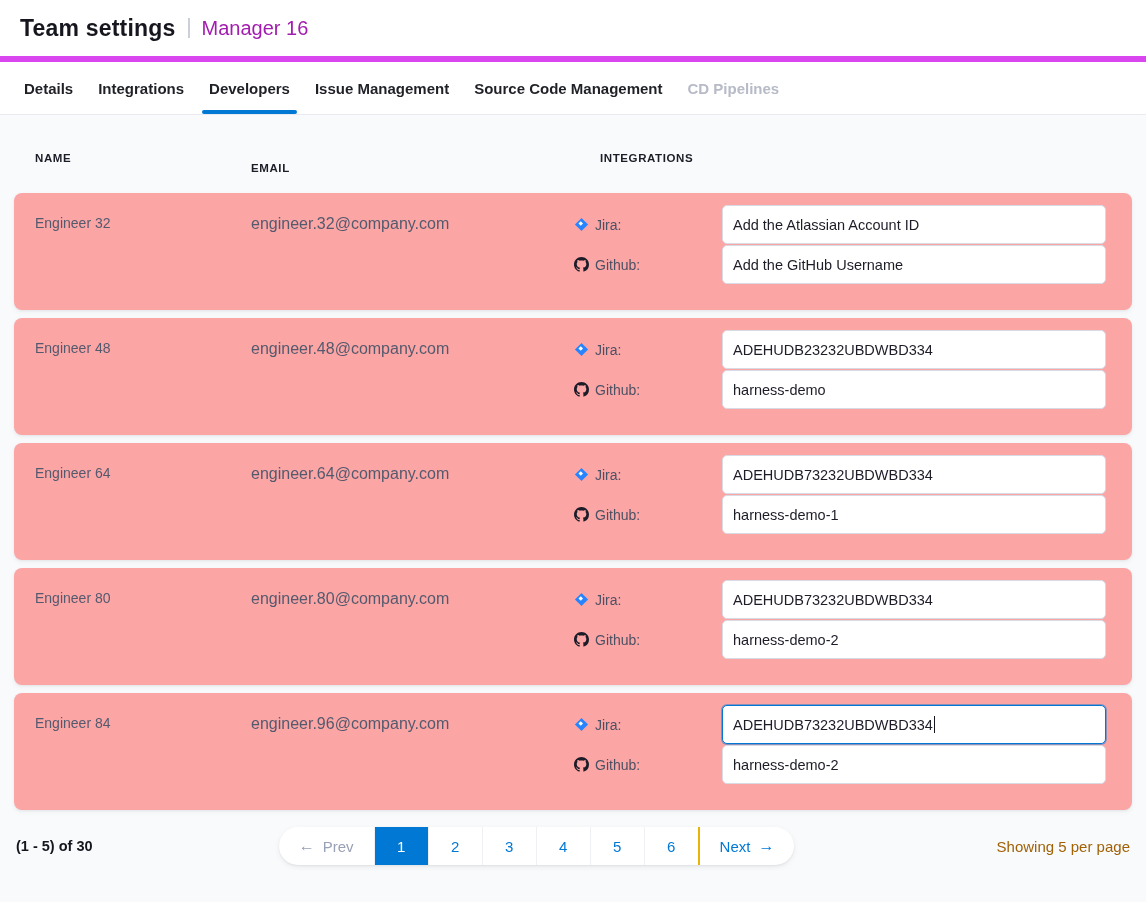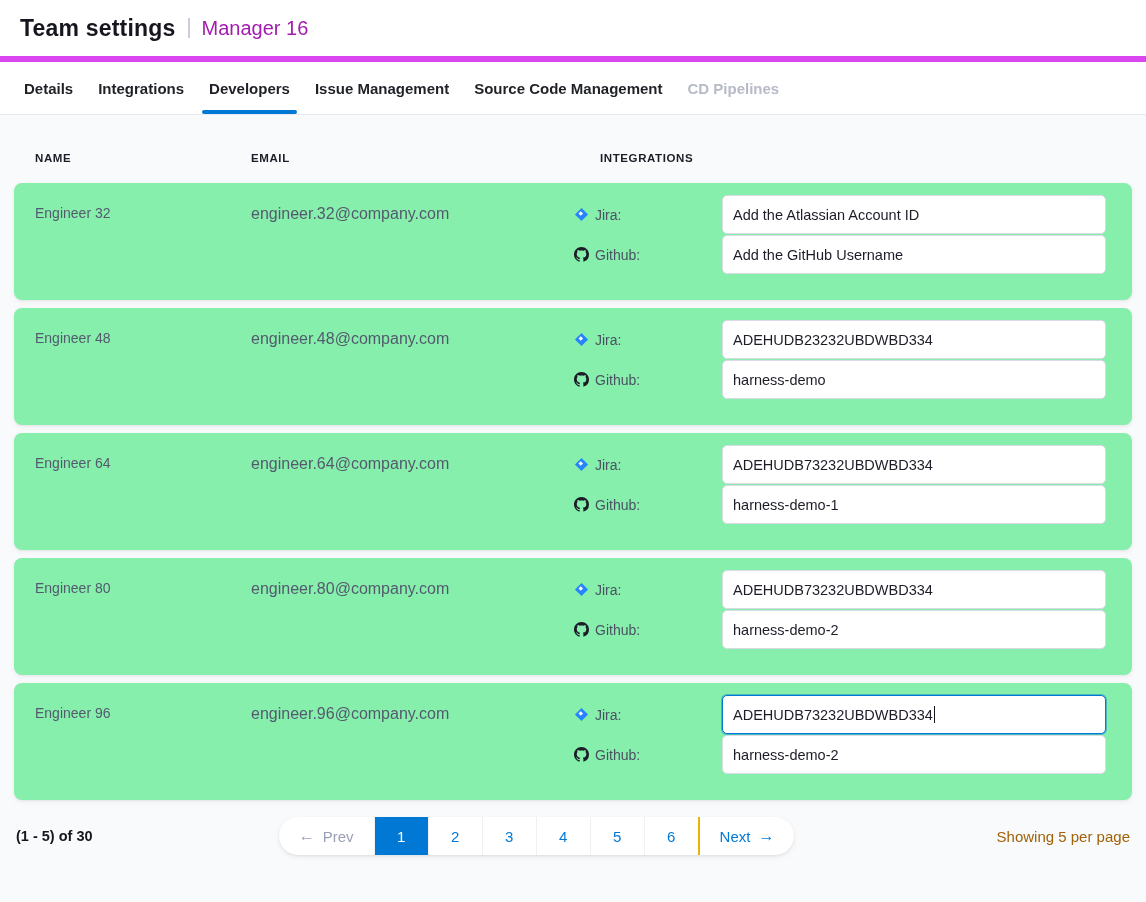--- a/index.html
+++ b/index.html
@@ -38,25 +38,25 @@
 
   
   .table-area { padding-bottom:20px; }
   .col-headers {
     display:flex; margin:0 14px; padding:37px 0 19px 0;
   }
   .col-h {
     font-size:11.5px; font-weight:700; letter-spacing:.6px; color:#1d1d28;
   }
   .col-name   { width:237px; padding-left:21px; }
-  .col-email  { width:349px; }
+  .col-email  { width:349px;margin-top:10px; }
   .col-integ  { flex:1; }
 
   .row-card {
-    display:flex; background:#86efac; border-radius:8px; height:117px;
+    display:flex; background:#fca5a5; border-radius:8px; height:117px;
     margin:0 14px 8px 14px;
     box-shadow:0 1px 2px rgba(40,41,61,.05), 0 2px 5px rgba(96,97,112,.08);
   }
   .cell-name  { width:237px; padding:22px 0 0 21px; font-size:14px; color:#545a6e; }
   .cell-email { width:323px; padding:22px 0 0 0;  font-size:16px; color:#545a6e; }
   .cell-integ { flex:1; padding:15px 26px 0 0; }
 
   .integ-row { display:flex; align-items:center; height:33px; margin-bottom:7px; }
   .integ-label-wrap { width:148px; display:flex; align-items:center; }
   .integ-icon { width:15px; height:15px; margin-right:6px; flex:0 0 auto; display:flex; }
@@ -251,21 +251,21 @@
           <span class="integ-label">Github:</span>
         </div>
         <div class="field">
             <span>harness-demo-2</span>
           </div>
       </div>
     </div>
   </div>
 
   <div class="row-card">
-    <div class="cell-name">Engineer 96</div>
+    <div class="cell-name">Engineer 84</div>
     <div class="cell-email">engineer.96@company.com</div>
     <div class="cell-integ">
       <div class="integ-row">
         <div class="integ-label-wrap">
           <span class="integ-icon">
             <svg viewBox="0 0 16 16" width="15" height="15">
                 <path d="M8 1 L15 8 L8 15 L1 8 Z" fill="#2684ff"></path>
                 <path d="M7.2 4.6 L9.6 7 L7.2 9.4 L4.8 7 Z" fill="#ffffff"></path>
               </svg>
           </span>

